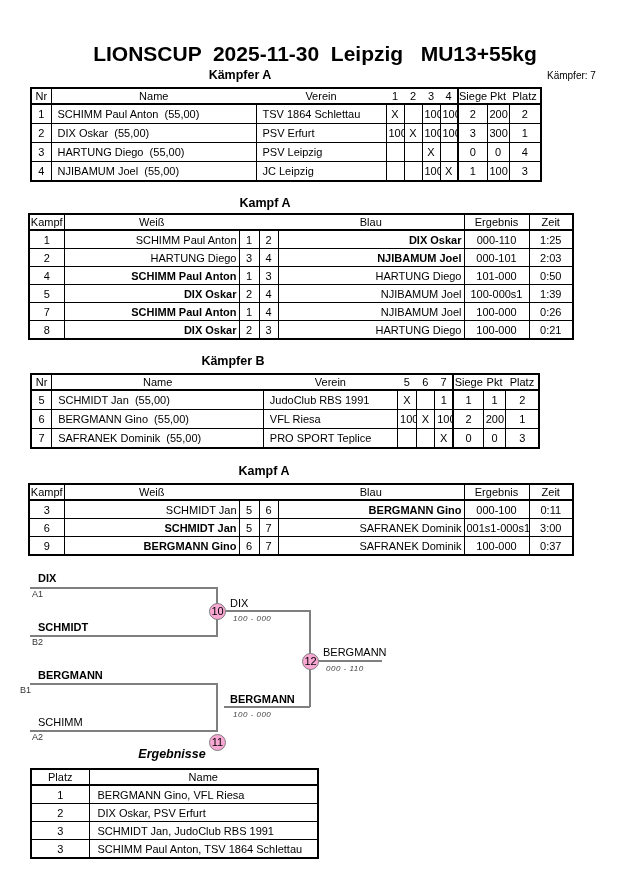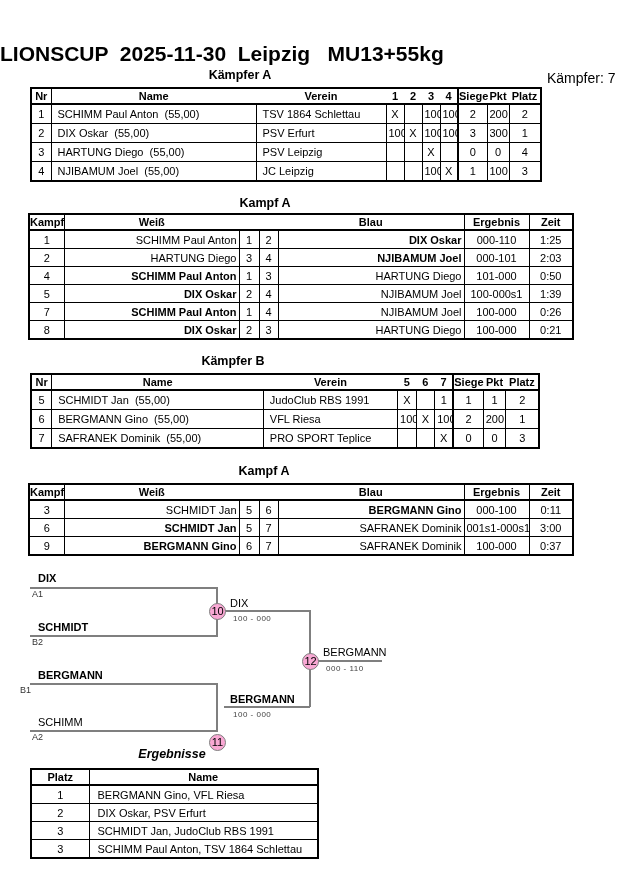--- a/index.html
+++ b/index.html
@@ -2,32 +2,32 @@
 <html><head>
 <meta charset="utf-8">
 <style>
   html,body { margin:0; padding:0; background:#ffffff; }
   #page {
     position:relative; width:630px; height:891px; background:#fff;
     font-family:"Liberation Sans", sans-serif; color:#000; overflow:hidden;
   }
   .abs { position:absolute; }
   .ctr { transform:translateX(-50%); }
-  #main-title { top:42px; left:0; width:630px; text-align:left;
+  #main-title { top:42px; left:0; width:630px; text-align:center;
     font-size:21px; font-weight:bold; white-space:pre; }
   .sec-title { font-size:12.5px; font-weight:bold; white-space:pre; }
-  #fighter-count { top:70px; left:547px; font-size:14px; }
+  #fighter-count { top:70px; left:547px; font-size:10px; }
 
   table { position:absolute; border-collapse:collapse; table-layout:fixed;
     background:#fff; font-size:11px; }
   table { border:2px solid #000; }
   td { border:1px solid #000; height:18px; padding:0 2px; text-align:center;
     white-space:pre; overflow:hidden; }
   th { border:0; border-bottom:2px solid #000; height:14px; padding:0;
-    font-size:11px; font-weight:bold; text-align:center; white-space:pre; overflow:visible; }
+    font-size:11px; font-weight:normal; text-align:center; white-space:pre; overflow:visible; }
 
   
   .tbl-k th:first-child { border-right:1px solid #000; }
   .tbl-k th.thickL, .tbl-k td.thickL { border-left:2px solid #000; }
   .tbl-k td.al { text-align:left; padding-left:6px; }
   
   .tbl-f td { height:17px; }
   .tbl-f th:first-child { border-right:1px solid #000; }
   .tbl-f th.selL { border-left:1px solid #000; }
   .tbl-f td.al { text-align:right; padding-left:6px; }
@@ -36,21 +36,21 @@
   .tbl-e td { height:17px; }
   .tbl-e td.al { text-align:left; padding-left:8px; }
 
   
   .bl { position:absolute; background:#7f7f7f; }
   .bl-h { height:1.5px; }
   .bl-v { width:1.5px; }
   .seed-name { position:absolute; font-size:11px; white-space:pre; }
   .seed-code { position:absolute; font-size:9px; color:#333; }
   .win-name { position:absolute; font-size:11px; white-space:pre; }
-  .score { position:absolute; font-size:8px; color:#444; letter-spacing:0.5px; }
+  .score { position:absolute; font-size:8px; color:#444; letter-spacing:0.5px;font-style:italic; }
   .mcircle { position:absolute; width:15px; height:15px; border:1px solid #7f7f7f;
     border-radius:50%; background:#f9a8d4; font-size:11px; line-height:15px;
     text-align:center; }
 </style>
 </head>
 <body>
 
 <div id="page">
 
   <div id="main-title" class="abs">LIONSCUP  2025-11-30  Leipzig   MU13+55kg</div>

